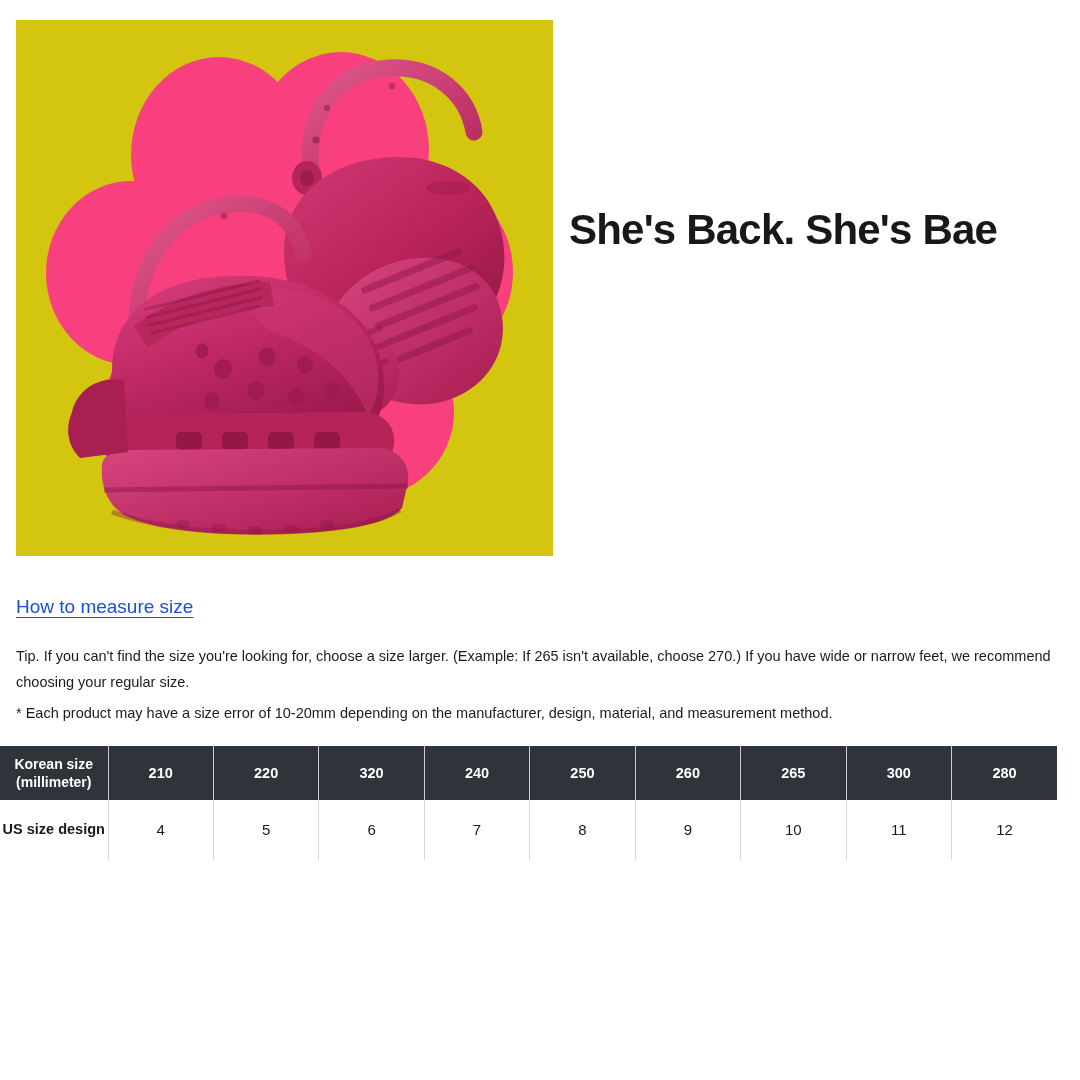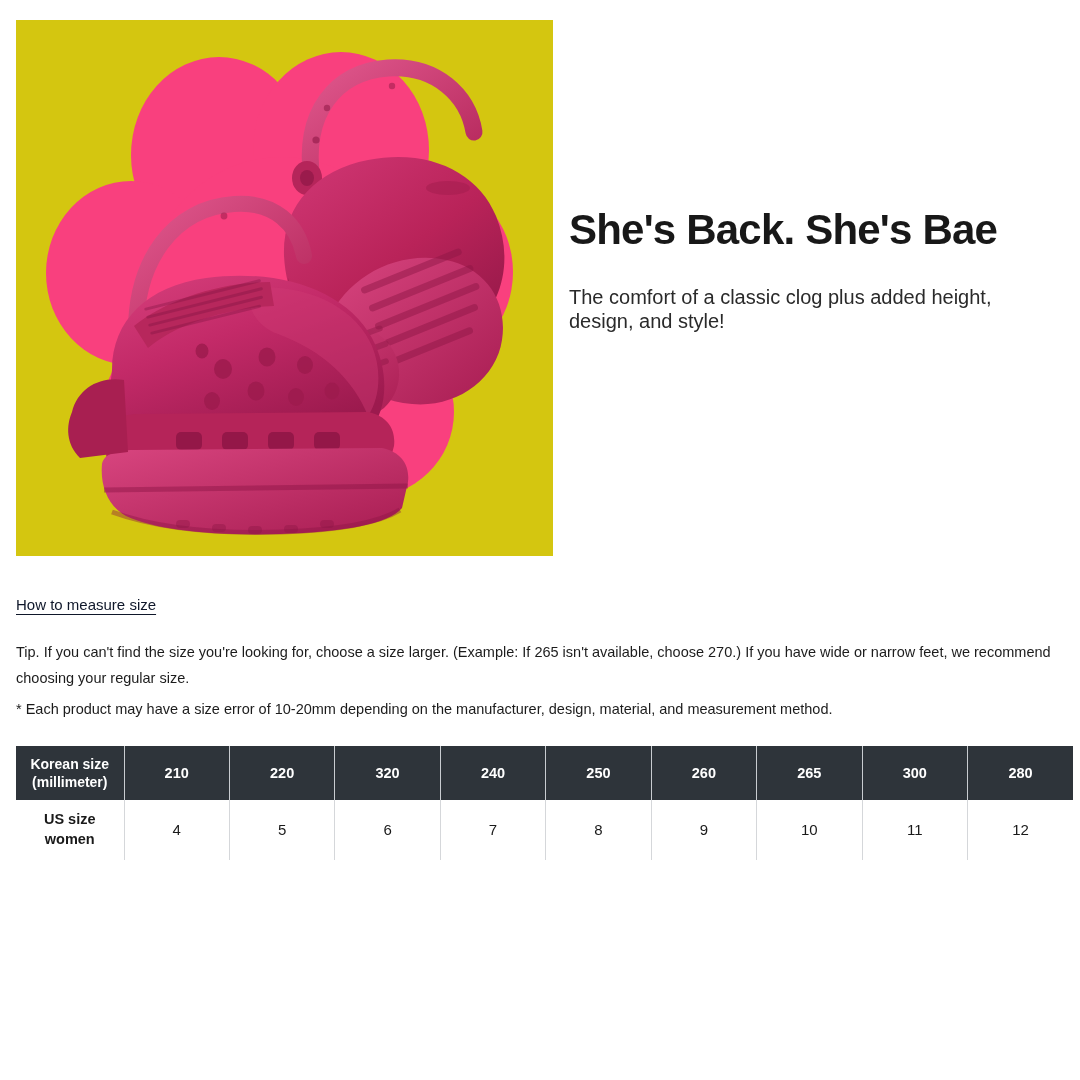--- a/index.html
+++ b/index.html
@@ -33,34 +33,34 @@
     color: #181818; line-height: 1.12; white-space: nowrap;
   }
   .hero-sub {
     margin-top: 32px; font-size: 20px; line-height: 1.22;
     color: #2a2a2a; font-weight: 400; max-width: 492px;
   }
 
   
   .measure { position: absolute; left: 16px; top: 596px; width: 1056px; }
   .measure-heading {
-    font-size: 15px; font-weight: 400; color: #0f172a;
+    font-size: 19px; font-weight: 400; color: #1d4ed8;
     text-decoration: underline; text-underline-offset: 4px;
     display: inline-block;
   }
   .measure-body { margin-top: 25px; }
   .measure-p {
     font-size: 14.5px; line-height: 1.82; color: #1c1c1c;
     font-weight: 400;
   }
   .measure-p + .measure-p { margin-top: 4px; }
 
   
   .size-table {
-    position: absolute; left: 16px; top: 746px;
+    position: absolute; left: 0; top: 746px;
     width: 1057px; border-collapse: collapse; table-layout: fixed;
   }
   .size-table col.lead { width: 108px; }
 
   .size-table thead th {
     background: #2e343a; color: #ffffff;
     font-size: 14.5px; font-weight: 700;
     text-align: center; vertical-align: middle;
     height: 54px; padding: 4px 2px;
     border-right: 1px solid #c9ccd0;
@@ -226,21 +226,20 @@
             <rect x="304" y="500" width="14" height="8" rx="4"></rect>
           </g>
 
           <path d="M56 392 C62 368 84 356 108 360 L112 432 L64 438 C50 424 50 406 56 392 Z" fill="#a81f51"></path>
         </g>
       </svg>
     </div>
 
     <div class="hero-copy">
       <h1 class="hero-title">She's Back. She's Bae</h1>
-      <p class="hero-sub">The comfort of a classic clog plus added height, design, and style!</p>
     </div>
   </section>
 
   <section class="measure">
     <div class="measure-heading">How to measure size</div>
     <div class="measure-body">
       <p class="measure-p">Tip. If you can't find the size you're looking for, choose a size larger. (Example: If 265 isn't available, choose 270.) If you have wide or narrow feet, we recommend choosing your regular size.</p>
       <p class="measure-p">* Each product may have a size error of 10-20mm depending on the manufacturer, design, material, and measurement method.</p>
     </div>
   </section>
@@ -267,21 +266,21 @@
         <th>240</th>
         <th>250</th>
         <th>260</th>
         <th>265</th>
         <th>300</th>
         <th>280</th>
       </tr>
     </thead>
     <tbody>
       <tr>
-        <td class="row-label">US size women</td>
+        <td class="row-label">US size design</td>
         <td>4</td>
         <td>5</td>
         <td>6</td>
         <td>7</td>
         <td>8</td>
         <td>9</td>
         <td>10</td>
         <td>11</td>
         <td>12</td>
       </tr>

